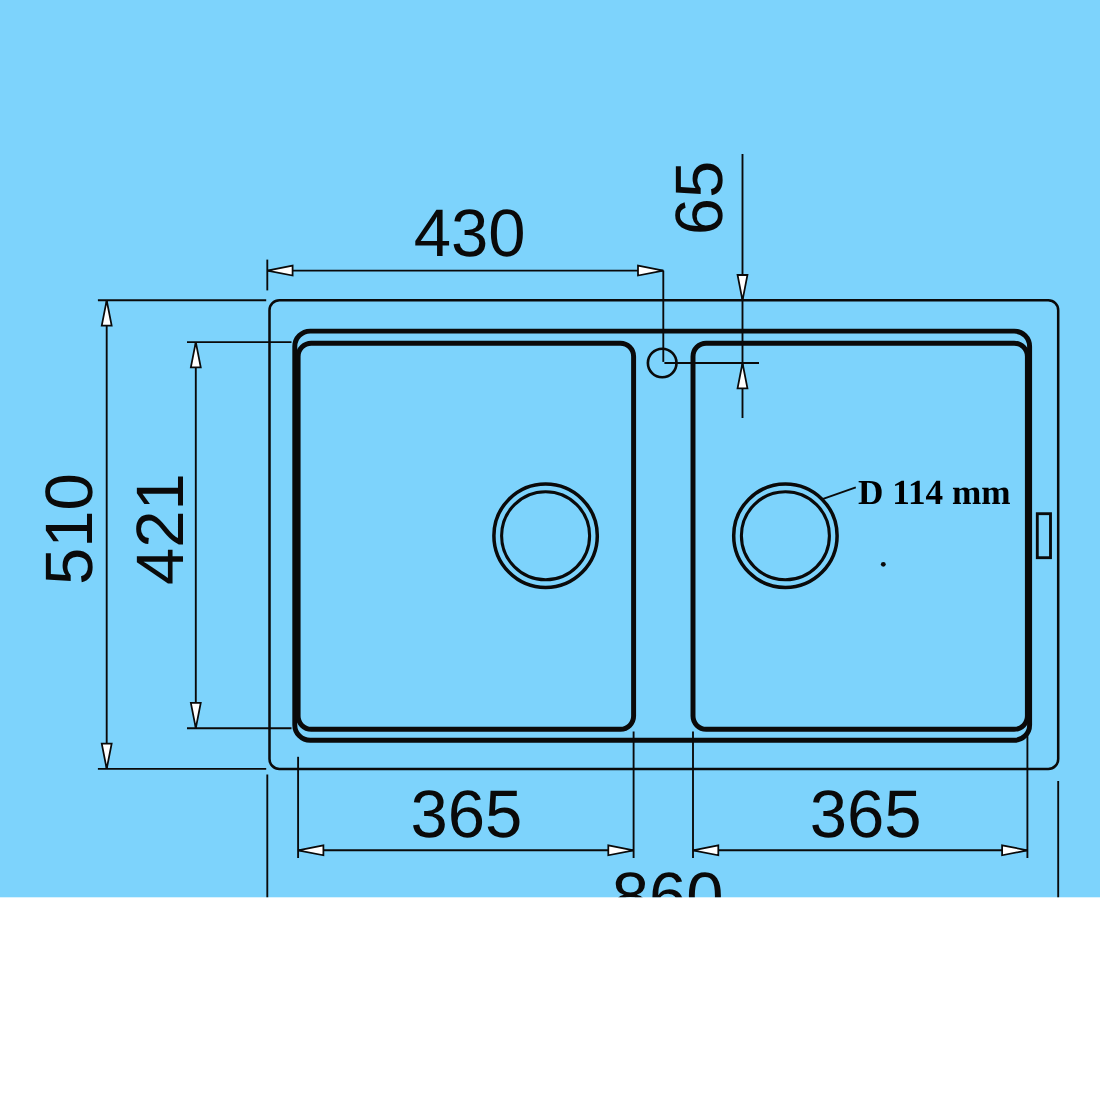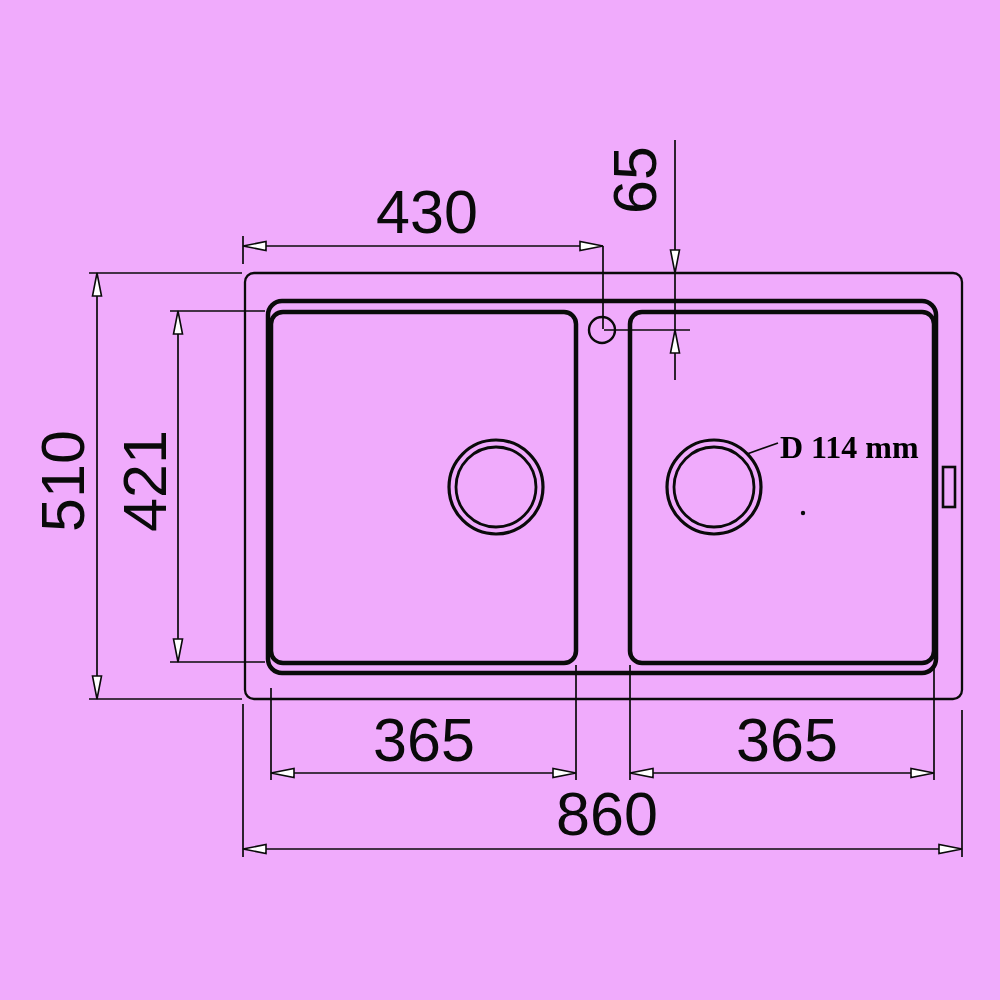--- a/index.html
+++ b/index.html
@@ -3,22 +3,22 @@
 <meta charset="utf-8">
 <style>
   html, body {
     margin: 0;
     padding: 0;
     background: #ffffff;
   }
   .stage {
     position: relative;
     width: 1000px;
-    height: 1000px;
-    background: #f0abfc;
+    height: 816px;
+    background: #7dd3fc;
     overflow: hidden;
   }
   svg { display: block; }
 
   
   .dimline {
     stroke: #0a0a0a;
     stroke-width: 1.7;
     fill: none;
   }

